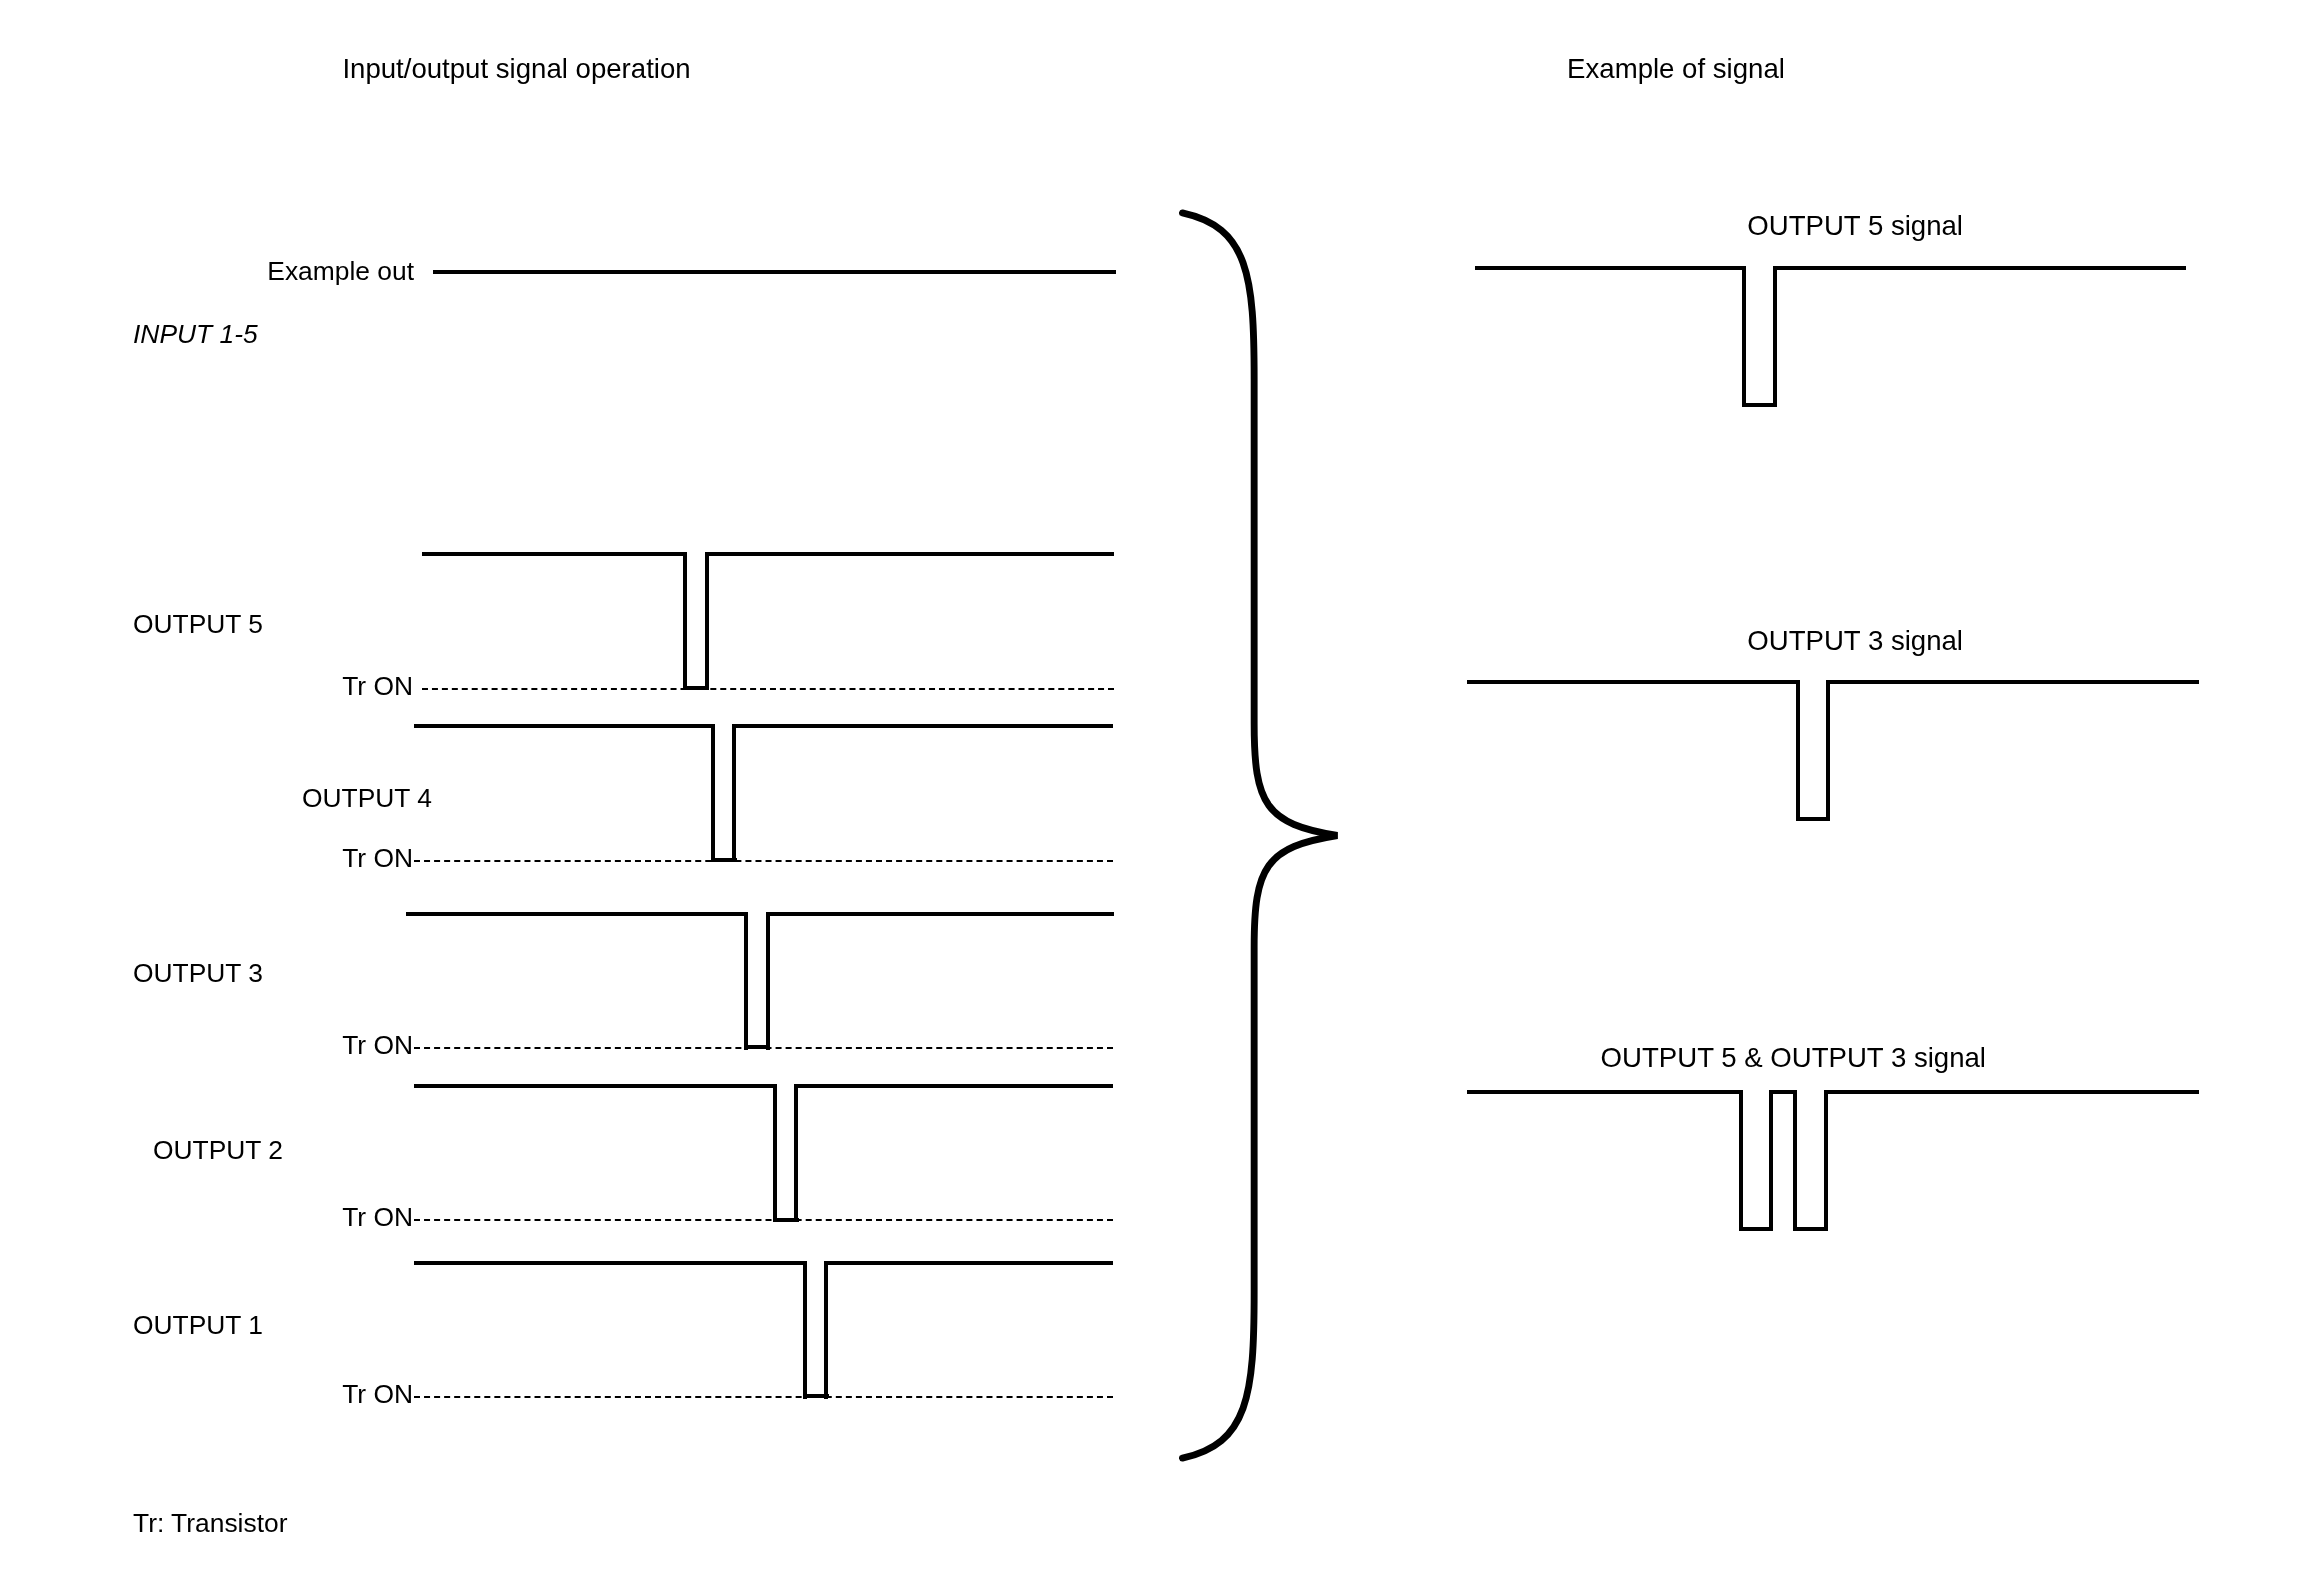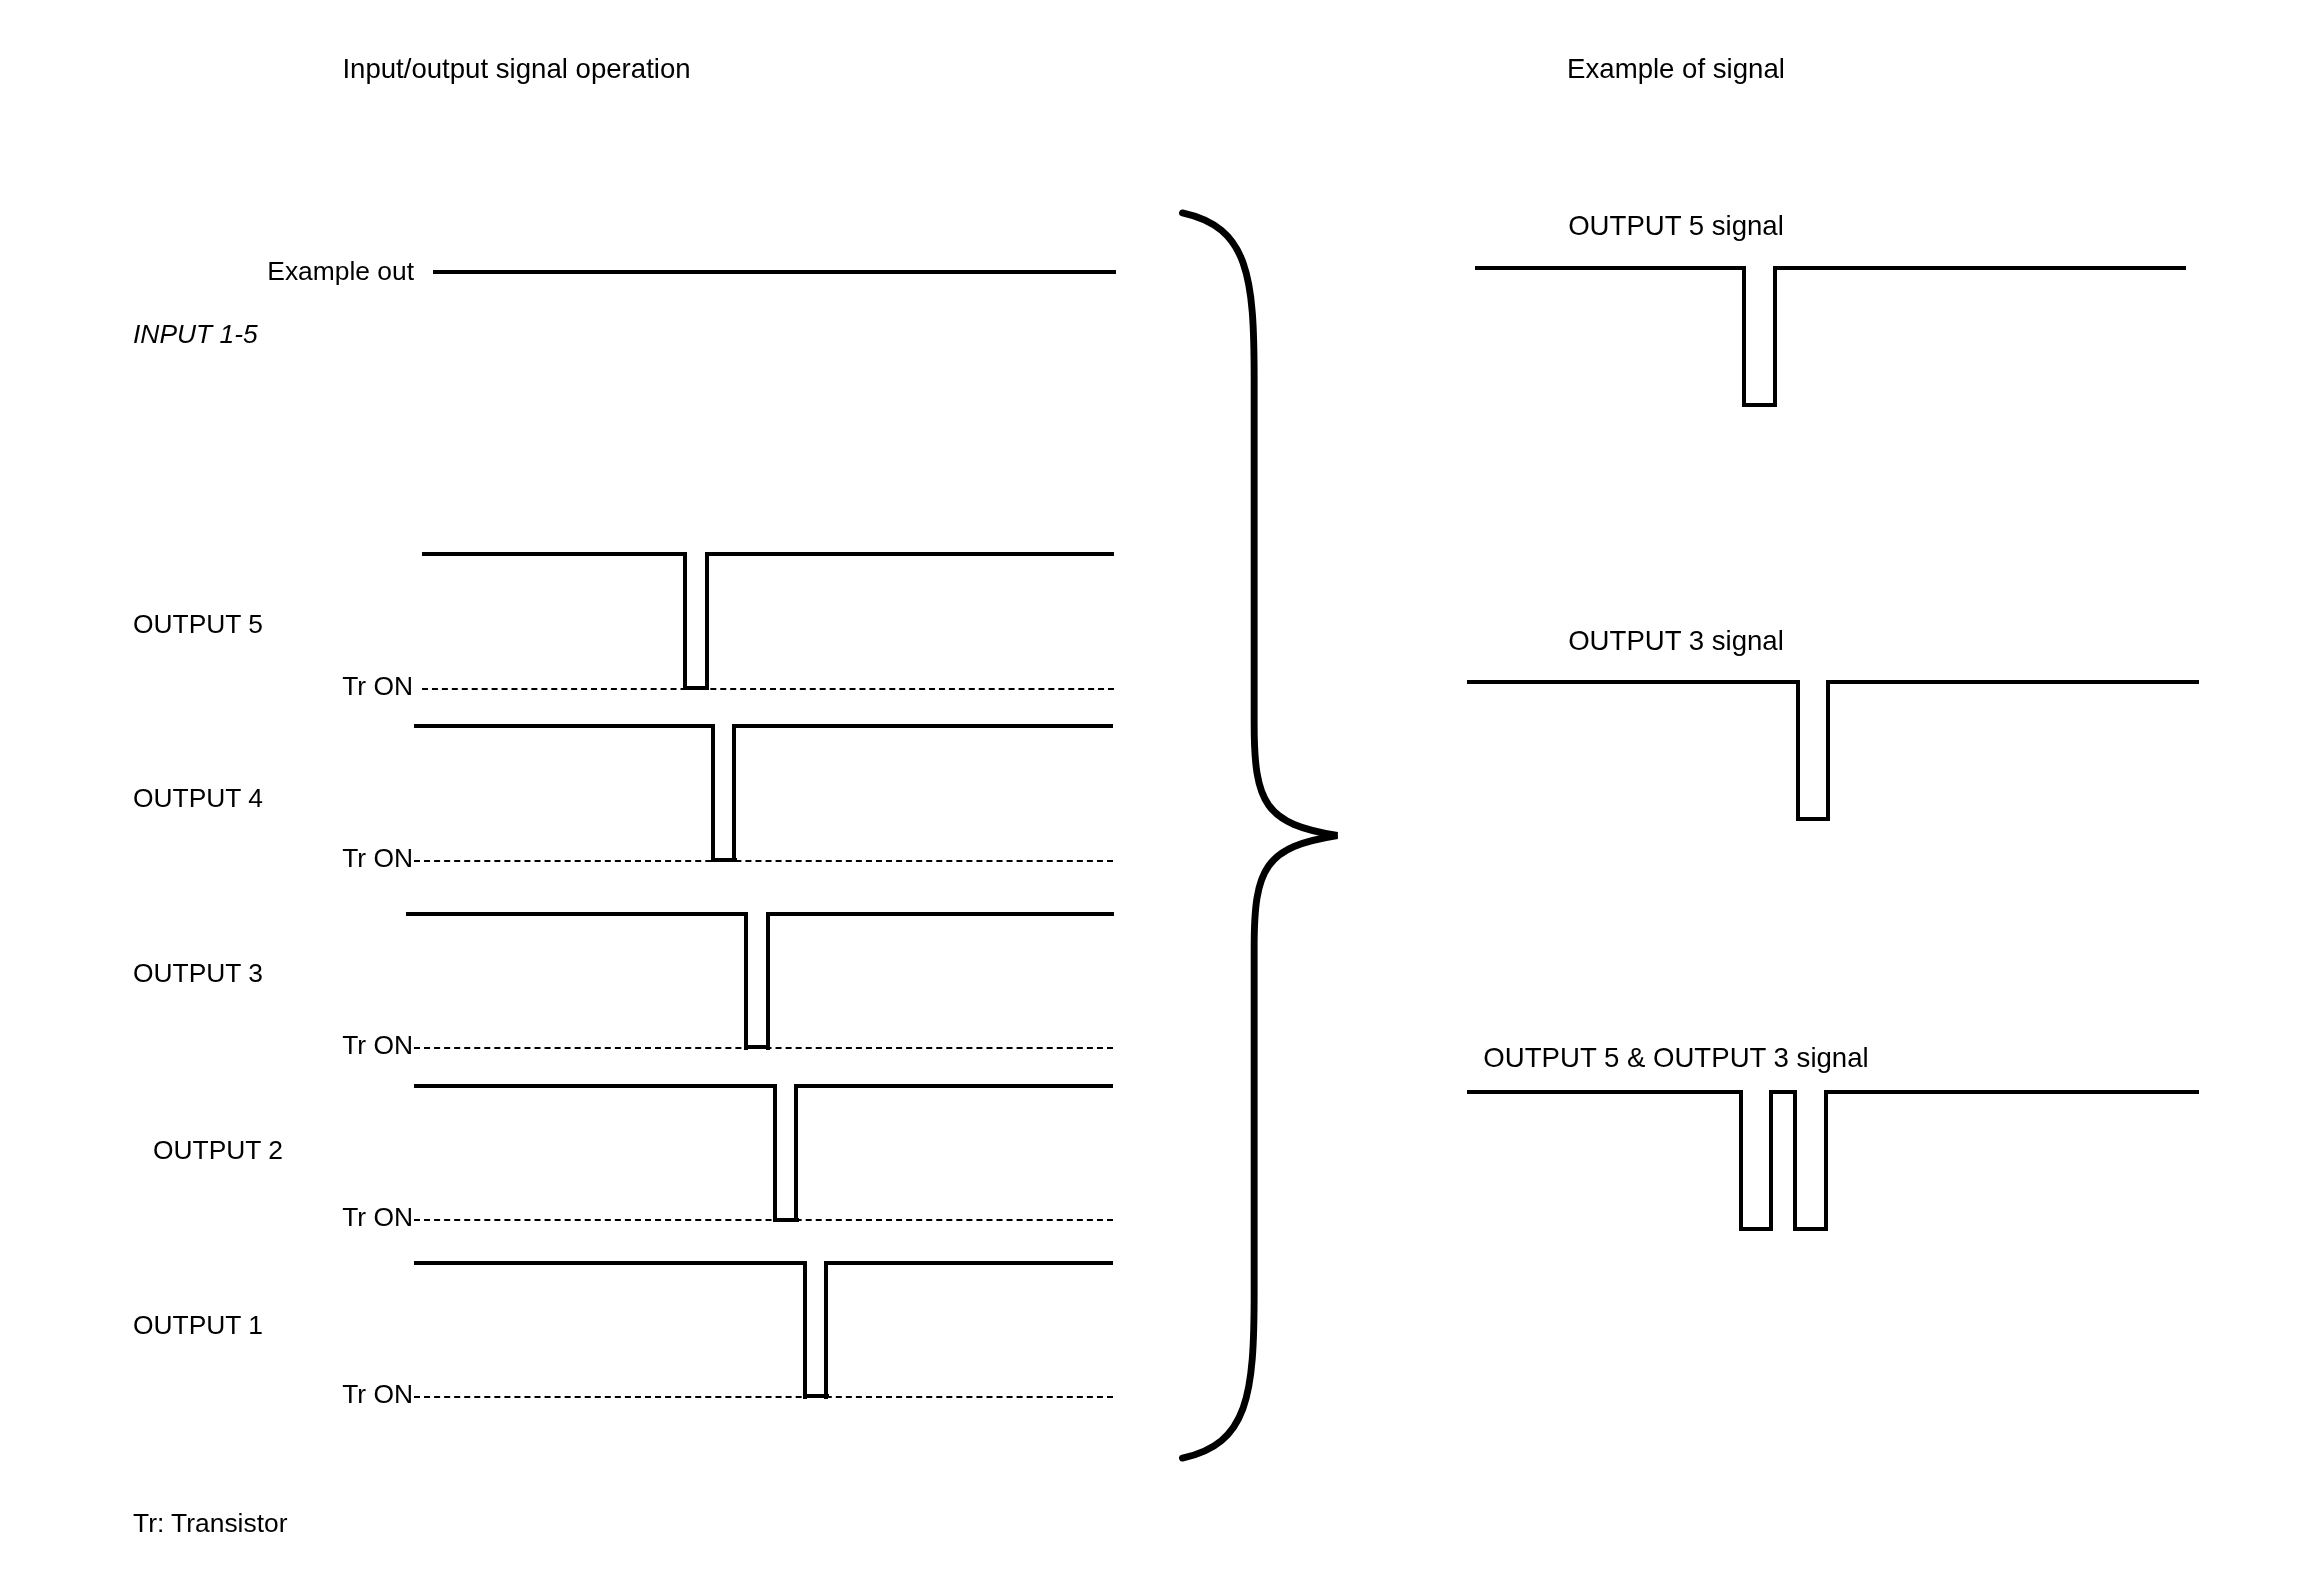--- a/index.html
+++ b/index.html
@@ -30,21 +30,21 @@
     position: absolute;
     font-size: 27.6px;
     line-height: 1;
     text-align: center;
     white-space: nowrap;
   }
   .sigcap {
     position: absolute;
     font-size: 27.6px;
     line-height: 1;
-    text-align: center;
+    text-align: right;
     white-space: nowrap;
   }
   
   .hline {
     position: absolute;
     background: #000;
     height: 4px;
   }
   .vline {
     position: absolute;
@@ -77,21 +77,21 @@
 
   <div class="lbl" style="left:133px; top:611px; width:299px;">OUTPUT 5</div>
   <div class="hline" style="left:422px; top:552px; width:264px;"></div>
   <div class="vline" style="left:683px; top:552px; height:138px;"></div>
   <div class="vline" style="left:705px; top:552px; height:138px;"></div>
   <div class="hline" style="left:683px; top:686px; width:26px;"></div>
   <div class="hline" style="left:705px; top:552px; width:409px;"></div>
   <div class="lbl r" style="left:189px; top:673px; width:224px;">Tr ON</div>
   <div class="dline" style="left:422px; top:688px; width:692px;"></div>
 
-  <div class="lbl" style="left:133px; top:785px; width:299px;">OUTPUT 4</div>
+  <div class="lbl" style="left:133px; top:785px; width:299px;text-align:right;">OUTPUT 4</div>
   <div class="hline" style="left:414px; top:724px; width:299px;"></div>
   <div class="vline" style="left:711px; top:724px; height:138px;"></div>
   <div class="vline" style="left:732px; top:724px; height:138px;"></div>
   <div class="hline" style="left:711px; top:858px; width:26px;"></div>
   <div class="hline" style="left:732px; top:724px; width:381px;"></div>
   <div class="lbl r" style="left:189px; top:845px; width:224px;">Tr ON</div>
   <div class="dline" style="left:414px; top:860px; width:699px;"></div>
 
   <div class="lbl" style="left:133px; top:960px; width:299px;">OUTPUT 3</div>
   <div class="hline" style="left:406px; top:912px; width:340px;"></div>

